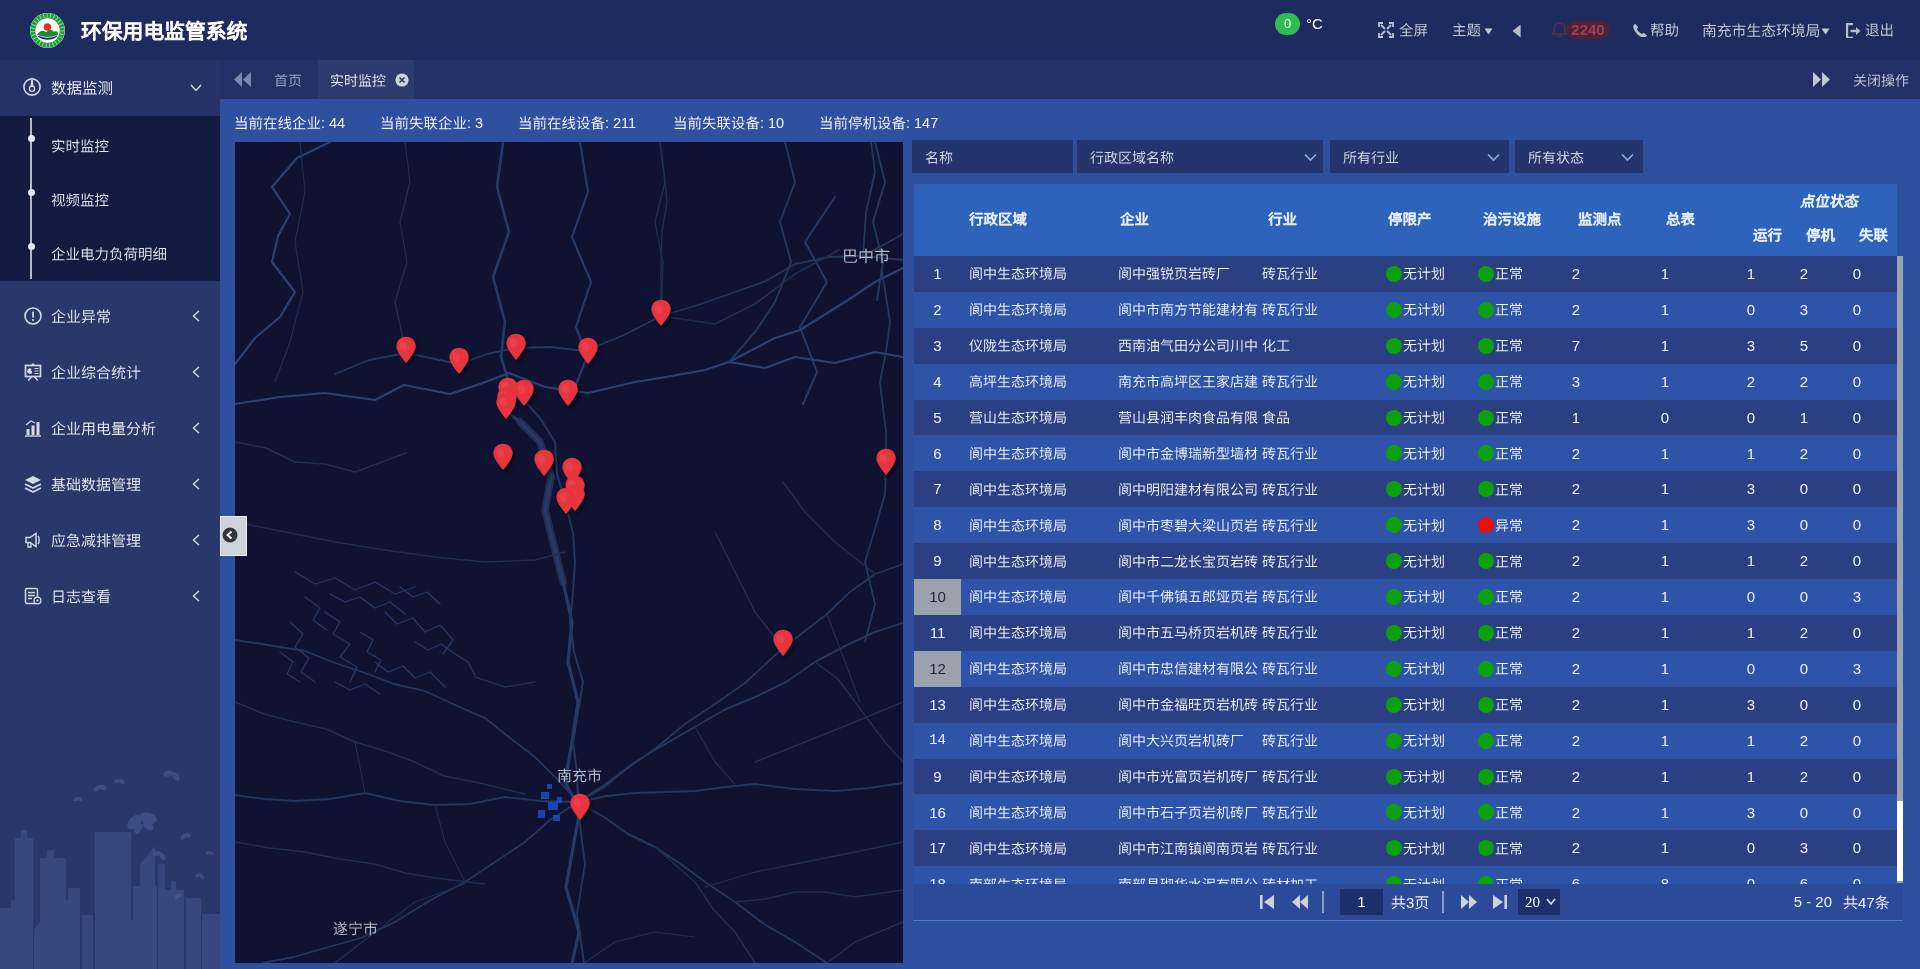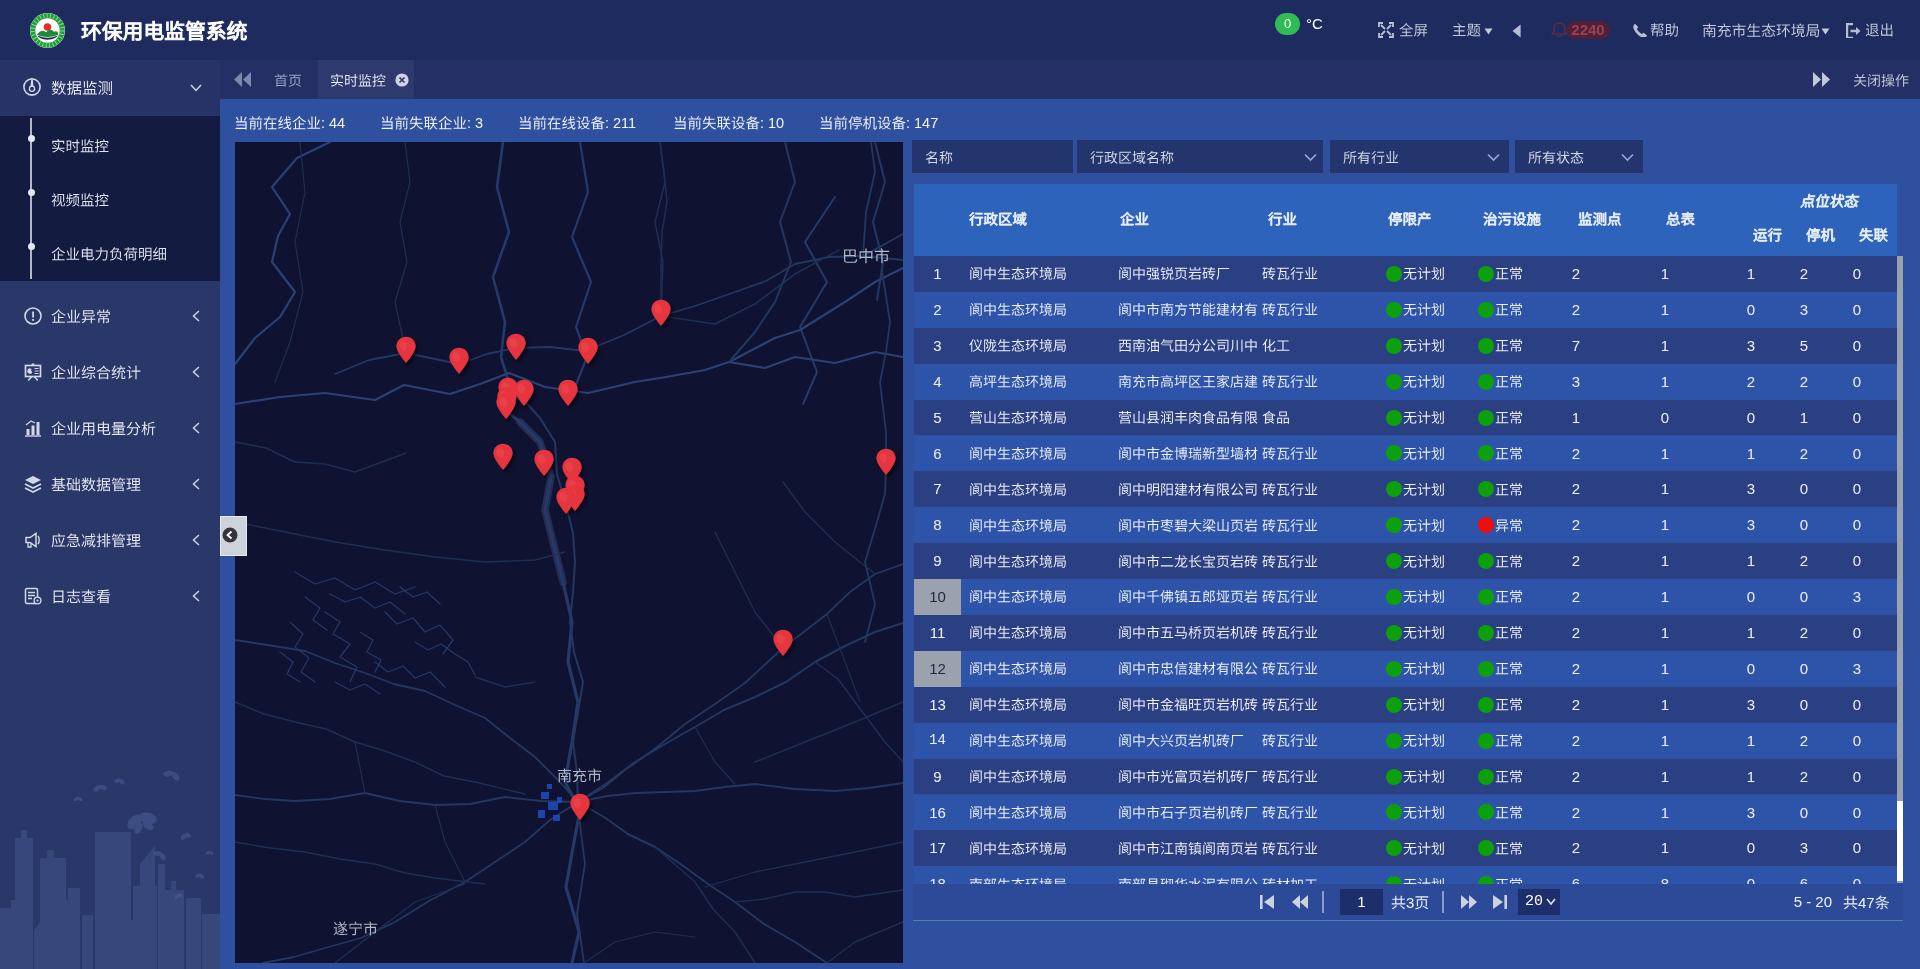--- a/index.html
+++ b/index.html
@@ -1625,21 +1625,21 @@
         <path d="M1 1 L1 15 L9 8 Z"></path>
         <path d="M9 1 L9 15 L17 8 Z"></path>
       </g>
     </svg>
 <svg style="position:absolute;left:1492px;top:894px;" width="16" height="16" viewBox="0 0 16 16">
       <g fill="#ccd2df">
         <path d="M1 1 L1 15 L11 8 Z"></path>
         <rect x="12.4" y="1" width="2.6" height="14"></rect>
       </g>
     </svg>
-<div style="position:absolute;left:1518px;top:889px;width:42px;height:26px;background:#1d2f6b;color:#fff;font-size:15px;font-family:Liberation Mono, monospace;line-height:26px;padding-left:7px">20</div>
+<div style="position:absolute;left:1518px;top:889px;width:42px;height:26px;background:#1d2f6b;color:#fff;font-size:15px;font-family:Liberation Serif, serif;line-height:26px;padding-left:7px">20</div>
 <svg style="position:absolute;left:1546px;top:898px;" width="10" height="8" viewBox="0 0 10 8">
       <path d="M1 1 L5 6 L9 1" fill="none" stroke="#dfe3ee" stroke-width="1.6"></path>
     </svg>
 <div style="position:absolute;left:1728px;top:889px;width:104px;height:26px;line-height:26px;text-align:right;color:#f0f3fa;font-size:15px;font-family:'Liberation Sans',sans-serif">5 - 20</div>
 <svg style="position:absolute;left:1843.0px;top:890.5px;" width="49" height="23" viewBox="0 0 49 23">
       <use href="#u5171" transform="translate(0.0,17.1) scale(0.0150,-0.0150)" fill="#f0f3fa"></use>
       <text x="15.0" y="17.1" font-family="Liberation Sans" font-size="15px" fill="#f0f3fa" xml:space="preserve">47</text>
       <use href="#u6761" transform="translate(31.7,17.1) scale(0.0150,-0.0150)" fill="#f0f3fa"></use>
     </svg>
 </div>

